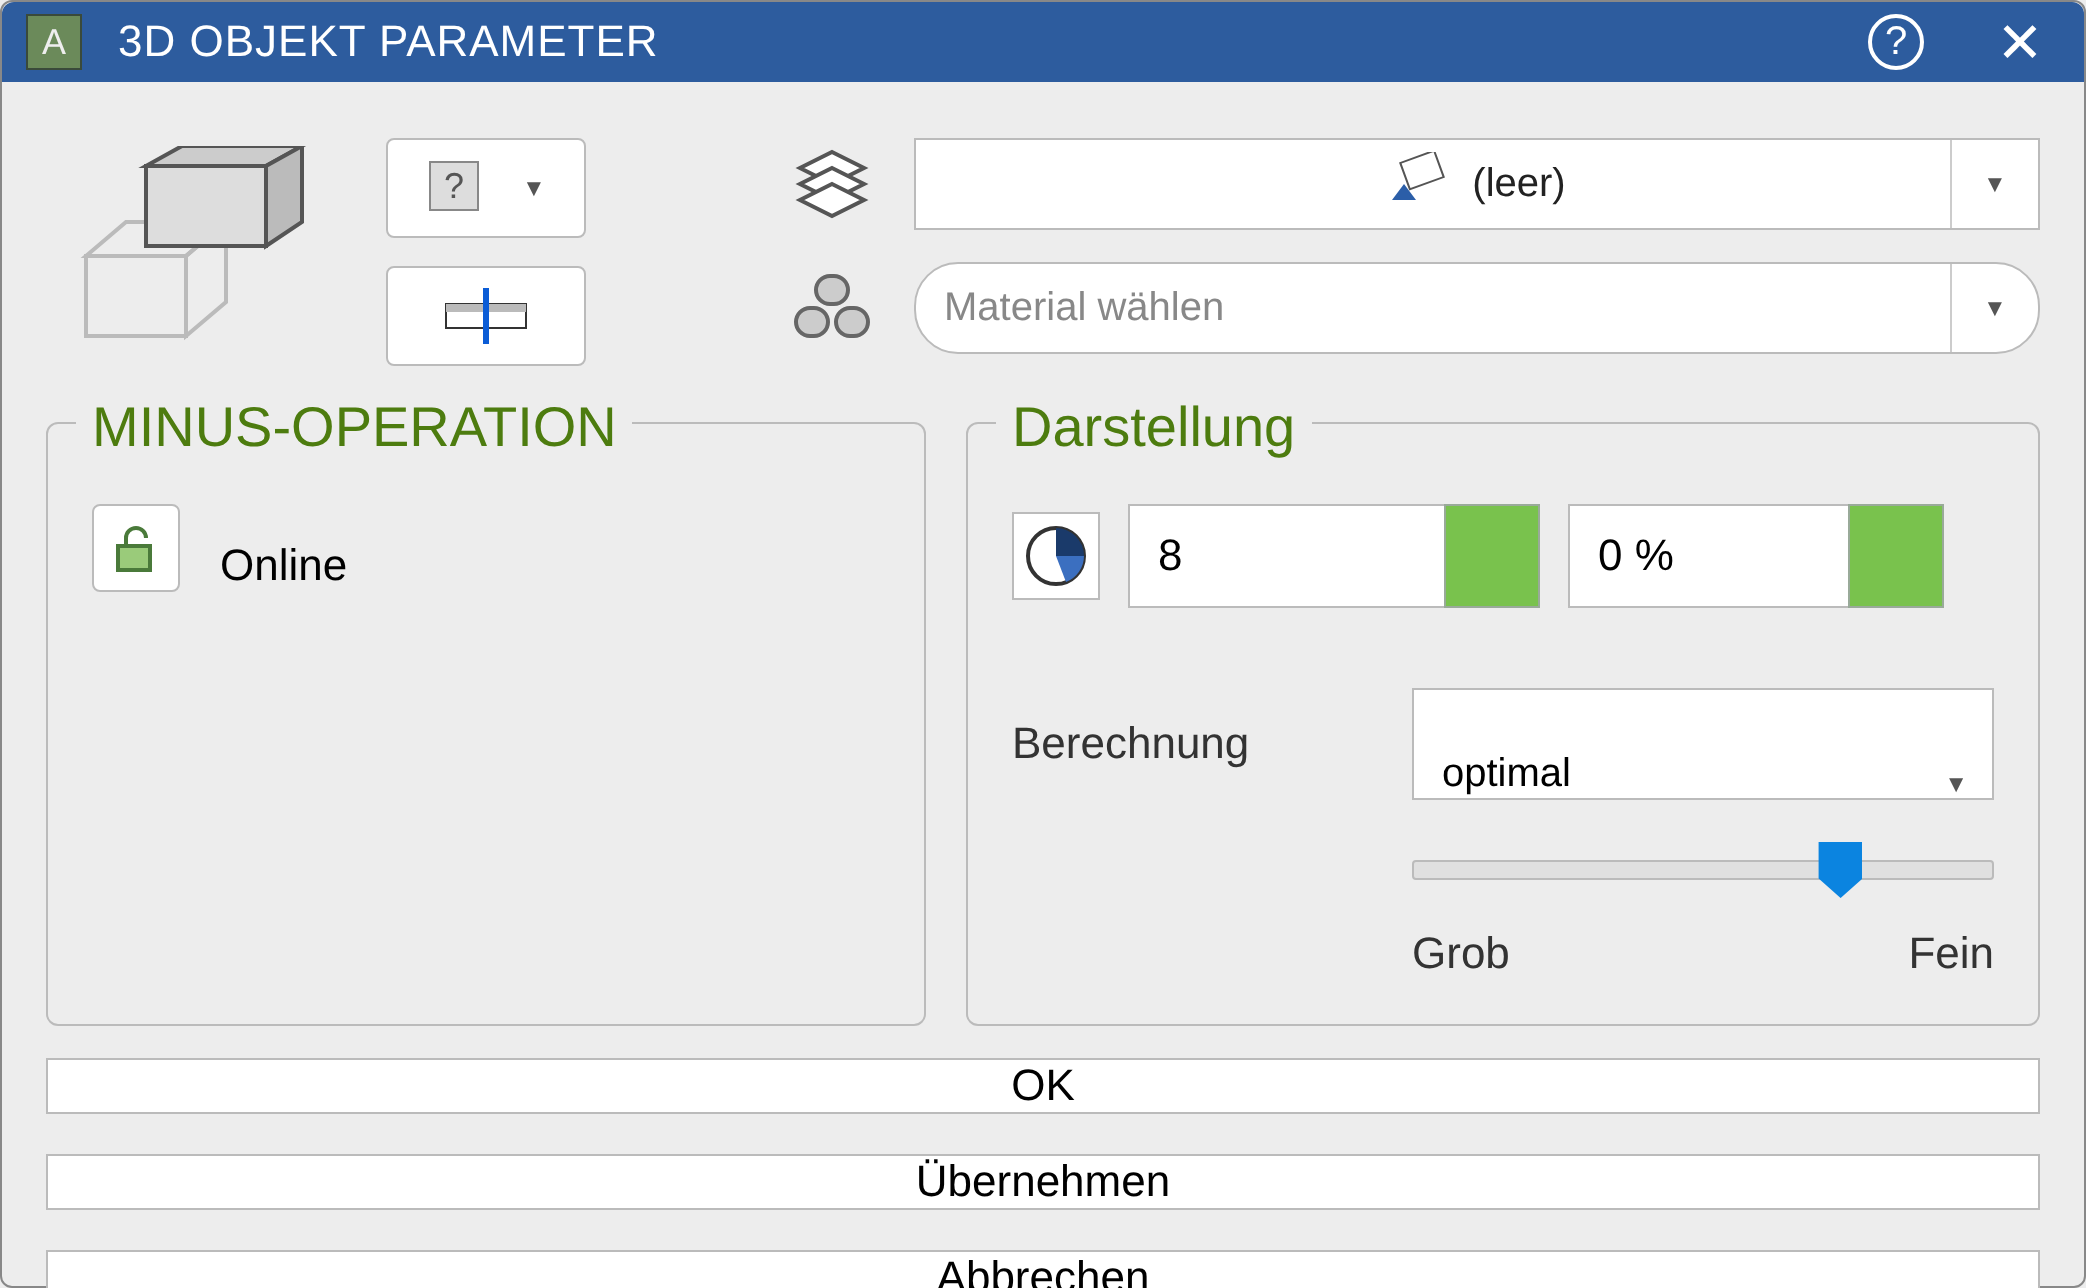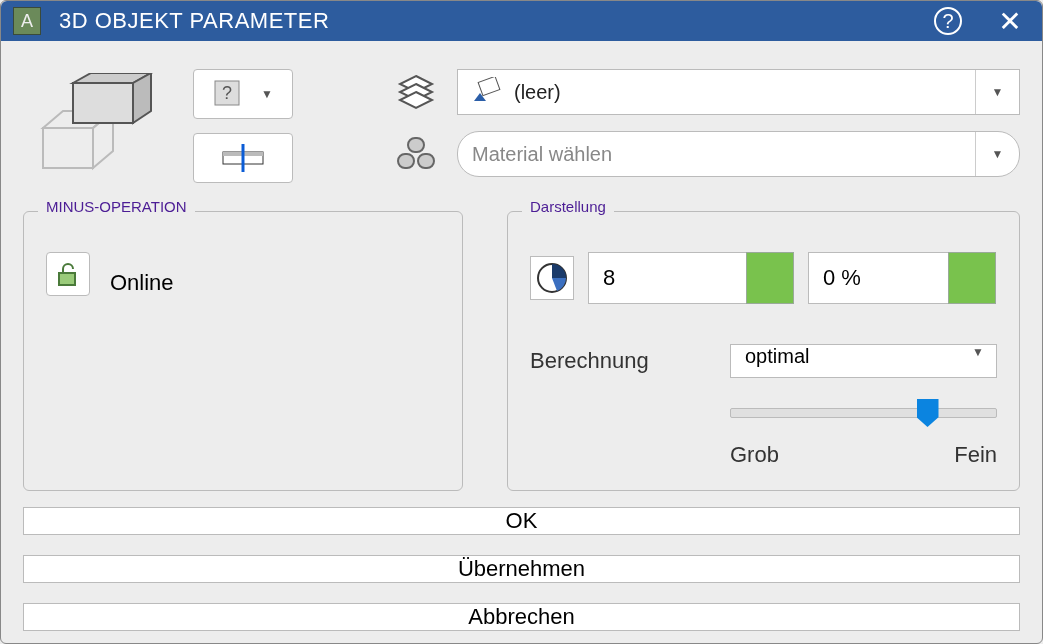--- a/index.html
+++ b/index.html
@@ -98,21 +98,21 @@
     height: 46px;
     background: #fff;
     border: 1px solid #bbb;
     display: flex; align-items: center;
     padding: 0 14px;
     font-size: 20px;
     color: #333;
     position: relative;
     cursor: pointer;
   }
-  .dropdown.paint { color: #222; }
+  .dropdown.paint { color: #222; justify-content: center; }
   .dropdown.placeholder { color: #888; border-radius: 22px; }
   .dropdown .chev-box {
     position: absolute; right: 0; top: 0;
     width: 44px; height: 100%;
     border-left: 1px solid #ccc;
     display: flex; align-items: center; justify-content: center;
     color: #555; font-size: 12px;
   }
   .paint-icon { margin-right: 12px; }
 
@@ -125,29 +125,28 @@
     border: 1px solid #bbb;
     border-radius: 6px;
     padding: 18px 22px 22px 22px;
     position: relative;
   }
   .group-label {
     position: absolute;
     top: -14px; left: 14px;
     background: #ededed;
     padding: 0 8px;
-    font-size: 15px;
-    color: #4c1d95;
+    font-size: 28px;
+    color: #4d7c0f;
   }
   .group-left {
     width: 440px;
   }
   .group-right {
     flex: 1;
-    margin-left: 24px;
   }
 
   .online-row {
     display: flex; align-items: flex-end; gap: 20px;
     margin-top: 22px;
     font-size: 22px;
   }
   .lock-btn {
     width: 44px; height: 44px;
     background: #fff; border: 1px solid #bbb; border-radius: 4px;
@@ -181,23 +180,23 @@
     background: #79c24d;
     border: 1px solid #9a9;
   }
 
   .calc-row {
     display: flex; align-items: center; gap: 20px;
     margin-top: 40px;
   }
   .calc-label { font-size: 22px; color: #333; width: 180px; }
   .calc-dd {
-    flex: 1; height: 34px;
+    flex: 1; height: 56px;
     background: #fff; border: 1px solid #bbb;
-    display: flex; align-items: flex-start; padding: 0 14px;
+    display: flex; align-items: flex-end; padding: 0 14px;
     font-size: 20px; position: relative; cursor: pointer;
   }
   .calc-dd .chev { position: absolute; right: 12px; color: #555; font-size: 12px;}
 
   .slider-wrap {
     margin-top: 30px; margin-left: 200px;
   }
   .slider-track {
     position: relative;
     height: 10px;

